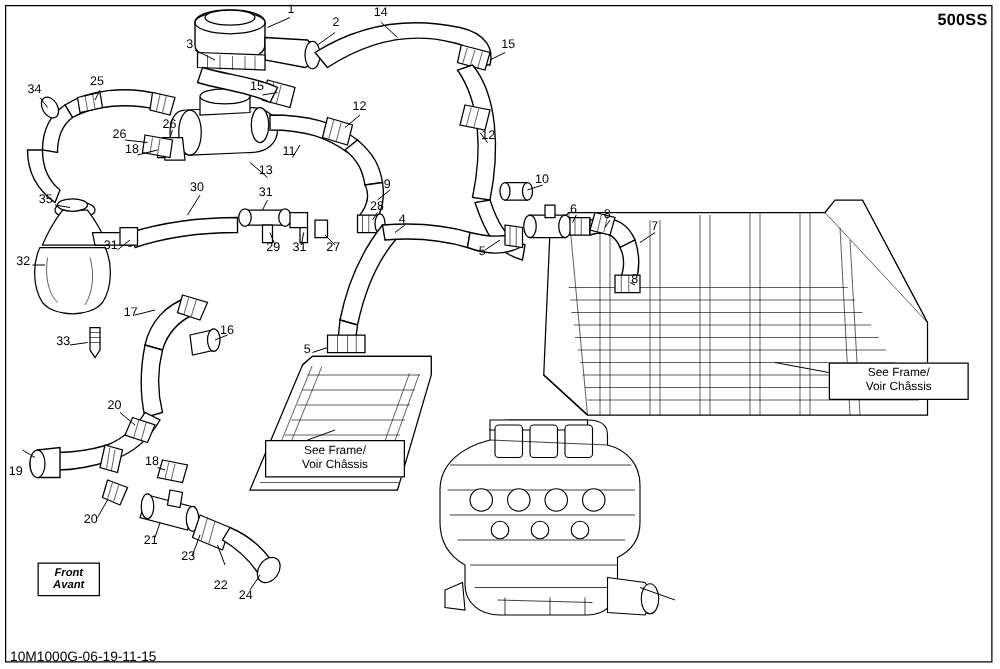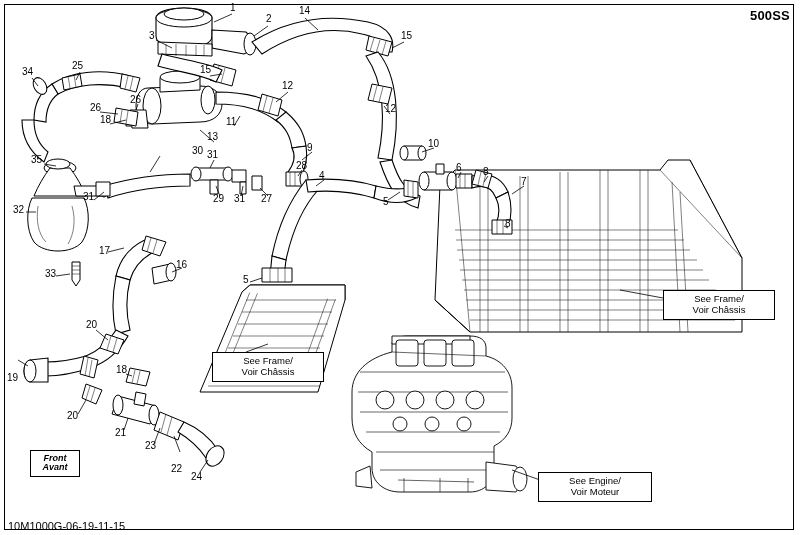--- a/index.html
+++ b/index.html
@@ -431,21 +431,21 @@
   <div class="callout" style="left:100px;top:114px;">18</div>
   <div class="callout" style="left:226px;top:116px;">11</div>
   <div class="callout" style="left:207px;top:131px;">13</div>
   <div class="callout" style="left:307px;top:142px;">9</div>
   <div class="callout" style="left:428px;top:138px;">10</div>
   <div class="callout" style="left:456px;top:162px;">6</div>
   <div class="callout" style="left:483px;top:166px;">8</div>
   <div class="callout" style="left:521px;top:176px;">7</div>
   <div class="callout" style="left:505px;top:218px;">8</div>
   <div class="callout" style="left:31px;top:154px;">35</div>
-  <div class="callout" style="left:152px;top:145px;margin-left:40px;">30</div>
+  <div class="callout" style="left:152px;top:145px;">30</div>
   <div class="callout" style="left:207px;top:149px;">31</div>
   <div class="callout" style="left:296px;top:160px;">28</div>
   <div class="callout" style="left:319px;top:170px;">4</div>
   <div class="callout" style="left:83px;top:191px;">31</div>
   <div class="callout" style="left:213px;top:193px;">29</div>
   <div class="callout" style="left:234px;top:193px;">31</div>
   <div class="callout" style="left:261px;top:193px;">27</div>
   <div class="callout" style="left:383px;top:196px;">5</div>
   <div class="callout" style="left:13px;top:204px;">32</div>
   <div class="callout" style="left:99px;top:245px;">17</div>
@@ -458,20 +458,18 @@
   <div class="callout" style="left:67px;top:410px;">20</div>
   <div class="callout" style="left:115px;top:427px;">21</div>
   <div class="callout" style="left:145px;top:440px;">23</div>
   <div class="callout" style="left:171px;top:449px;margin-top:14px;">22</div>
   <div class="callout" style="left:191px;top:471px;">24</div>
 
   <div class="notebox" style="left:663px;top:290px;width:74px;">See Frame/
 Voir Châssis</div>
   <div class="notebox" style="left:212px;top:352px;width:74px;">See Frame/
 Voir Châssis</div>
-  <div class="notebox" style="left:538px;top:472px;width:76px;">See Engine/
-Voir Moteur</div>
   <div class="frontbox" style="left:30px;top:450px;width:40px;">Front
 Avant</div>
 
   <div class="footer-code">10M1000G-06-19-11-15</div>
 
 </div>
 
 </body></html>

